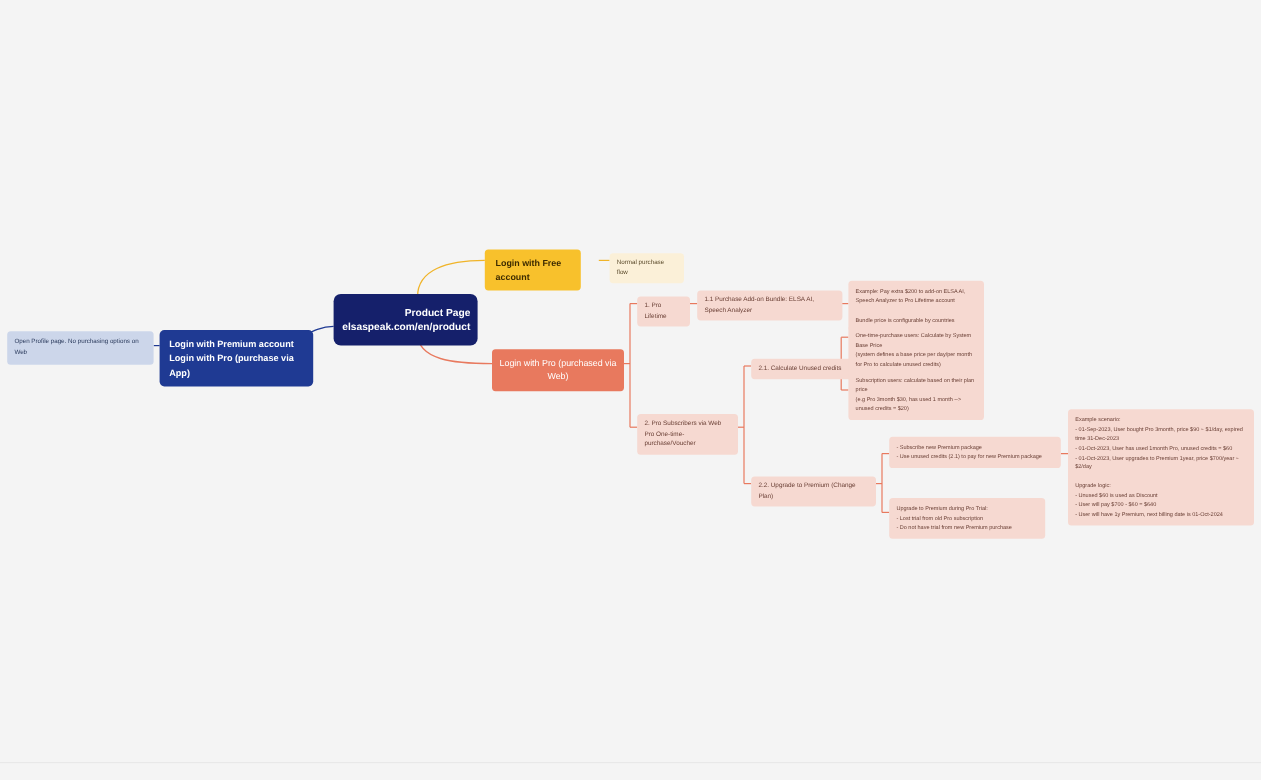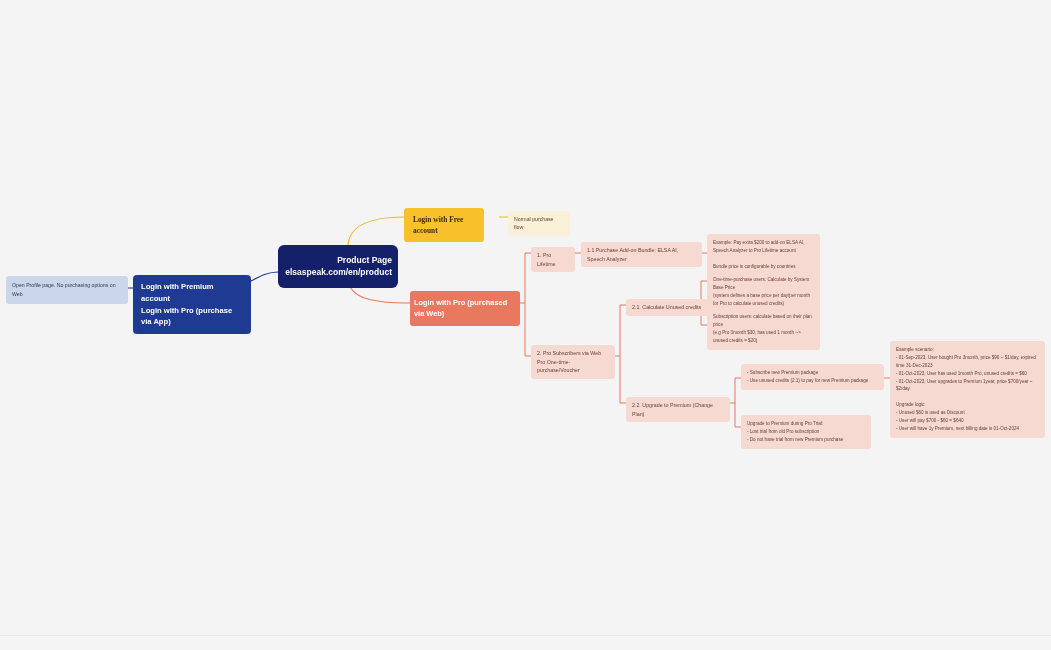--- a/index.html
+++ b/index.html
@@ -79,24 +79,25 @@
     line-height: 1.6;
     padding: 4px 6px;
     border-radius: 3px;
   }
 
   
   .orange {
     background: #e8795e;
     color: #ffffff;
     font-size: 7.4px;
-    font-weight: bold;
+    font-weight: normal;
     line-height: 1.55;
     padding: 6px 4px;
     border-radius: 3px;
+    text-align: center;
   }
   .peach {
     background: #f6d9d1;
     color: #6b4036;
     font-size: 5.3px;
     line-height: 1.65;
     padding: 4px 6px;
     border-radius: 3px;
   }
   .peach-sm {
@@ -157,26 +158,26 @@
     <path d="M735 378 L 735 427" stroke="#e8795e" stroke-width="1" fill="none"></path>
     <path d="M735 378 L 741 378" stroke="#e8795e" stroke-width="1" fill="none"></path>
     <path d="M735 427 L 741 427" stroke="#e8795e" stroke-width="1" fill="none"></path>
 
     <path d="M884 378 L 890 378" stroke="#e8795e" stroke-width="1" fill="none"></path>
   </svg>
 
   <div class="node root" style="left:278px; top:245px; width:120px;">Product Page
 elsaspeak.com/en/product</div>
 
-  <div class="node blue" style="left:133px; top:275px; width:118px;">Login with Premium account
+  <div class="node blue" style="left:133px; top:275px; width:128px;">Login with Premium account
 Login with Pro (purchase via App)</div>
 
   <div class="node blue-leaf" style="left:6px; top:276px; width:122px;">Open Profile page. No purchasing options on Web</div>
 
-  <div class="node yellow" style="left:404px; top:208px; width:80px;font-family:Liberation Serif, serif;">Login with Free account</div>
+  <div class="node yellow" style="left:404px; top:208px; width:80px;">Login with Free account</div>
 
   <div class="node yellow-leaf" style="left:508px; top:211px; width:62px;">Normal purchase flow</div>
 
   <div class="node orange" style="left:410px; top:291px; width:110px;">Login with Pro (purchased via Web)</div>
 
   <div class="node peach" style="left:531px; top:247px; width:44px;">1. Pro Lifetime</div>
 
   <div class="node peach" style="left:581px; top:242px; width:121px;">1.1 Purchase Add-on Bundle: ELSA AI, Speech Analyzer</div>
 
   <div class="node peach-sm" style="left:707px; top:234px; width:113px;">Example: Pay extra $200 to add-on ELSA AI, Speech Analyzer to Pro Lifetime account

